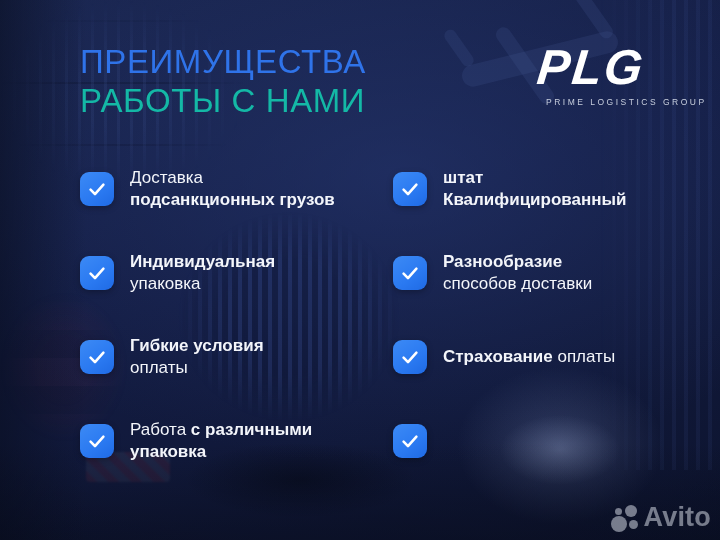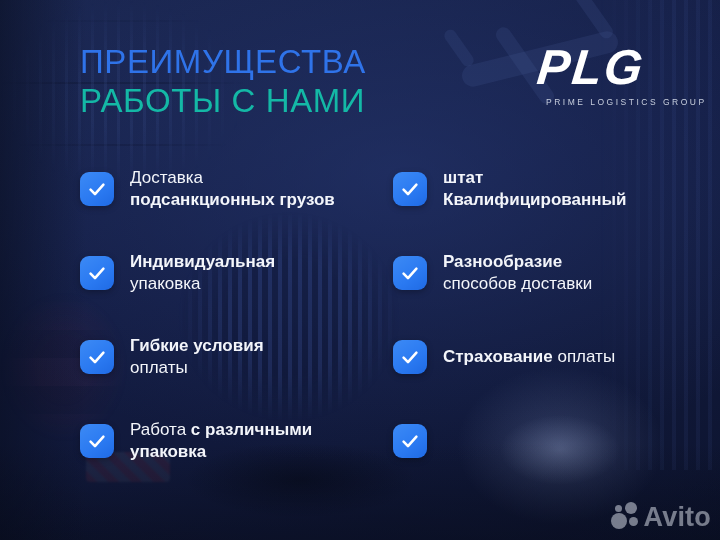--- a/index.html
+++ b/index.html
@@ -85,21 +85,21 @@
   .feature{display:flex;align-items:center;gap:16px;}
   .checkbox{flex:none;width:34px;height:34px;border-radius:9px;
     background:linear-gradient(145deg,#3c8af5,var(--checkbox-blue) 60%,#1f6ae4);
     display:flex;align-items:center;justify-content:center;
     box-shadow:0 2px 6px rgba(0,0,0,0.28);}
   .checkbox svg{width:22px;height:22px;display:block;}
   .ftext{font-size:17px;line-height:22px;color:var(--text-white);}
   .sg{font-weight:400;}
   .sg.b{font-weight:700;}
   
-  .watermark{position:absolute;right:9px;bottom:7px;display:flex;align-items:flex-start;gap:5px;opacity:.5;}
+  .watermark{position:absolute;right:9px;bottom:7px;display:flex;align-items:flex-end;gap:5px;opacity:.5;}
   .avito-dots{position:relative;width:28px;height:28px;}
   .avito-dots span{position:absolute;border-radius:50%;background:#e3e8f2;display:block;}
   .dot-tl{width:7px;height:7px;left:4px;top:3px;}
   .dot-tr{width:12px;height:12px;left:14px;top:0;}
   .dot-bl{width:16px;height:16px;left:0;top:11px;}
   .dot-br{width:9px;height:9px;left:18px;top:15px;}
   .avito-text{font-size:27px;font-weight:700;color:#e3e8f2;letter-spacing:0.2px;}
 </style>
 </head>
 <body>

